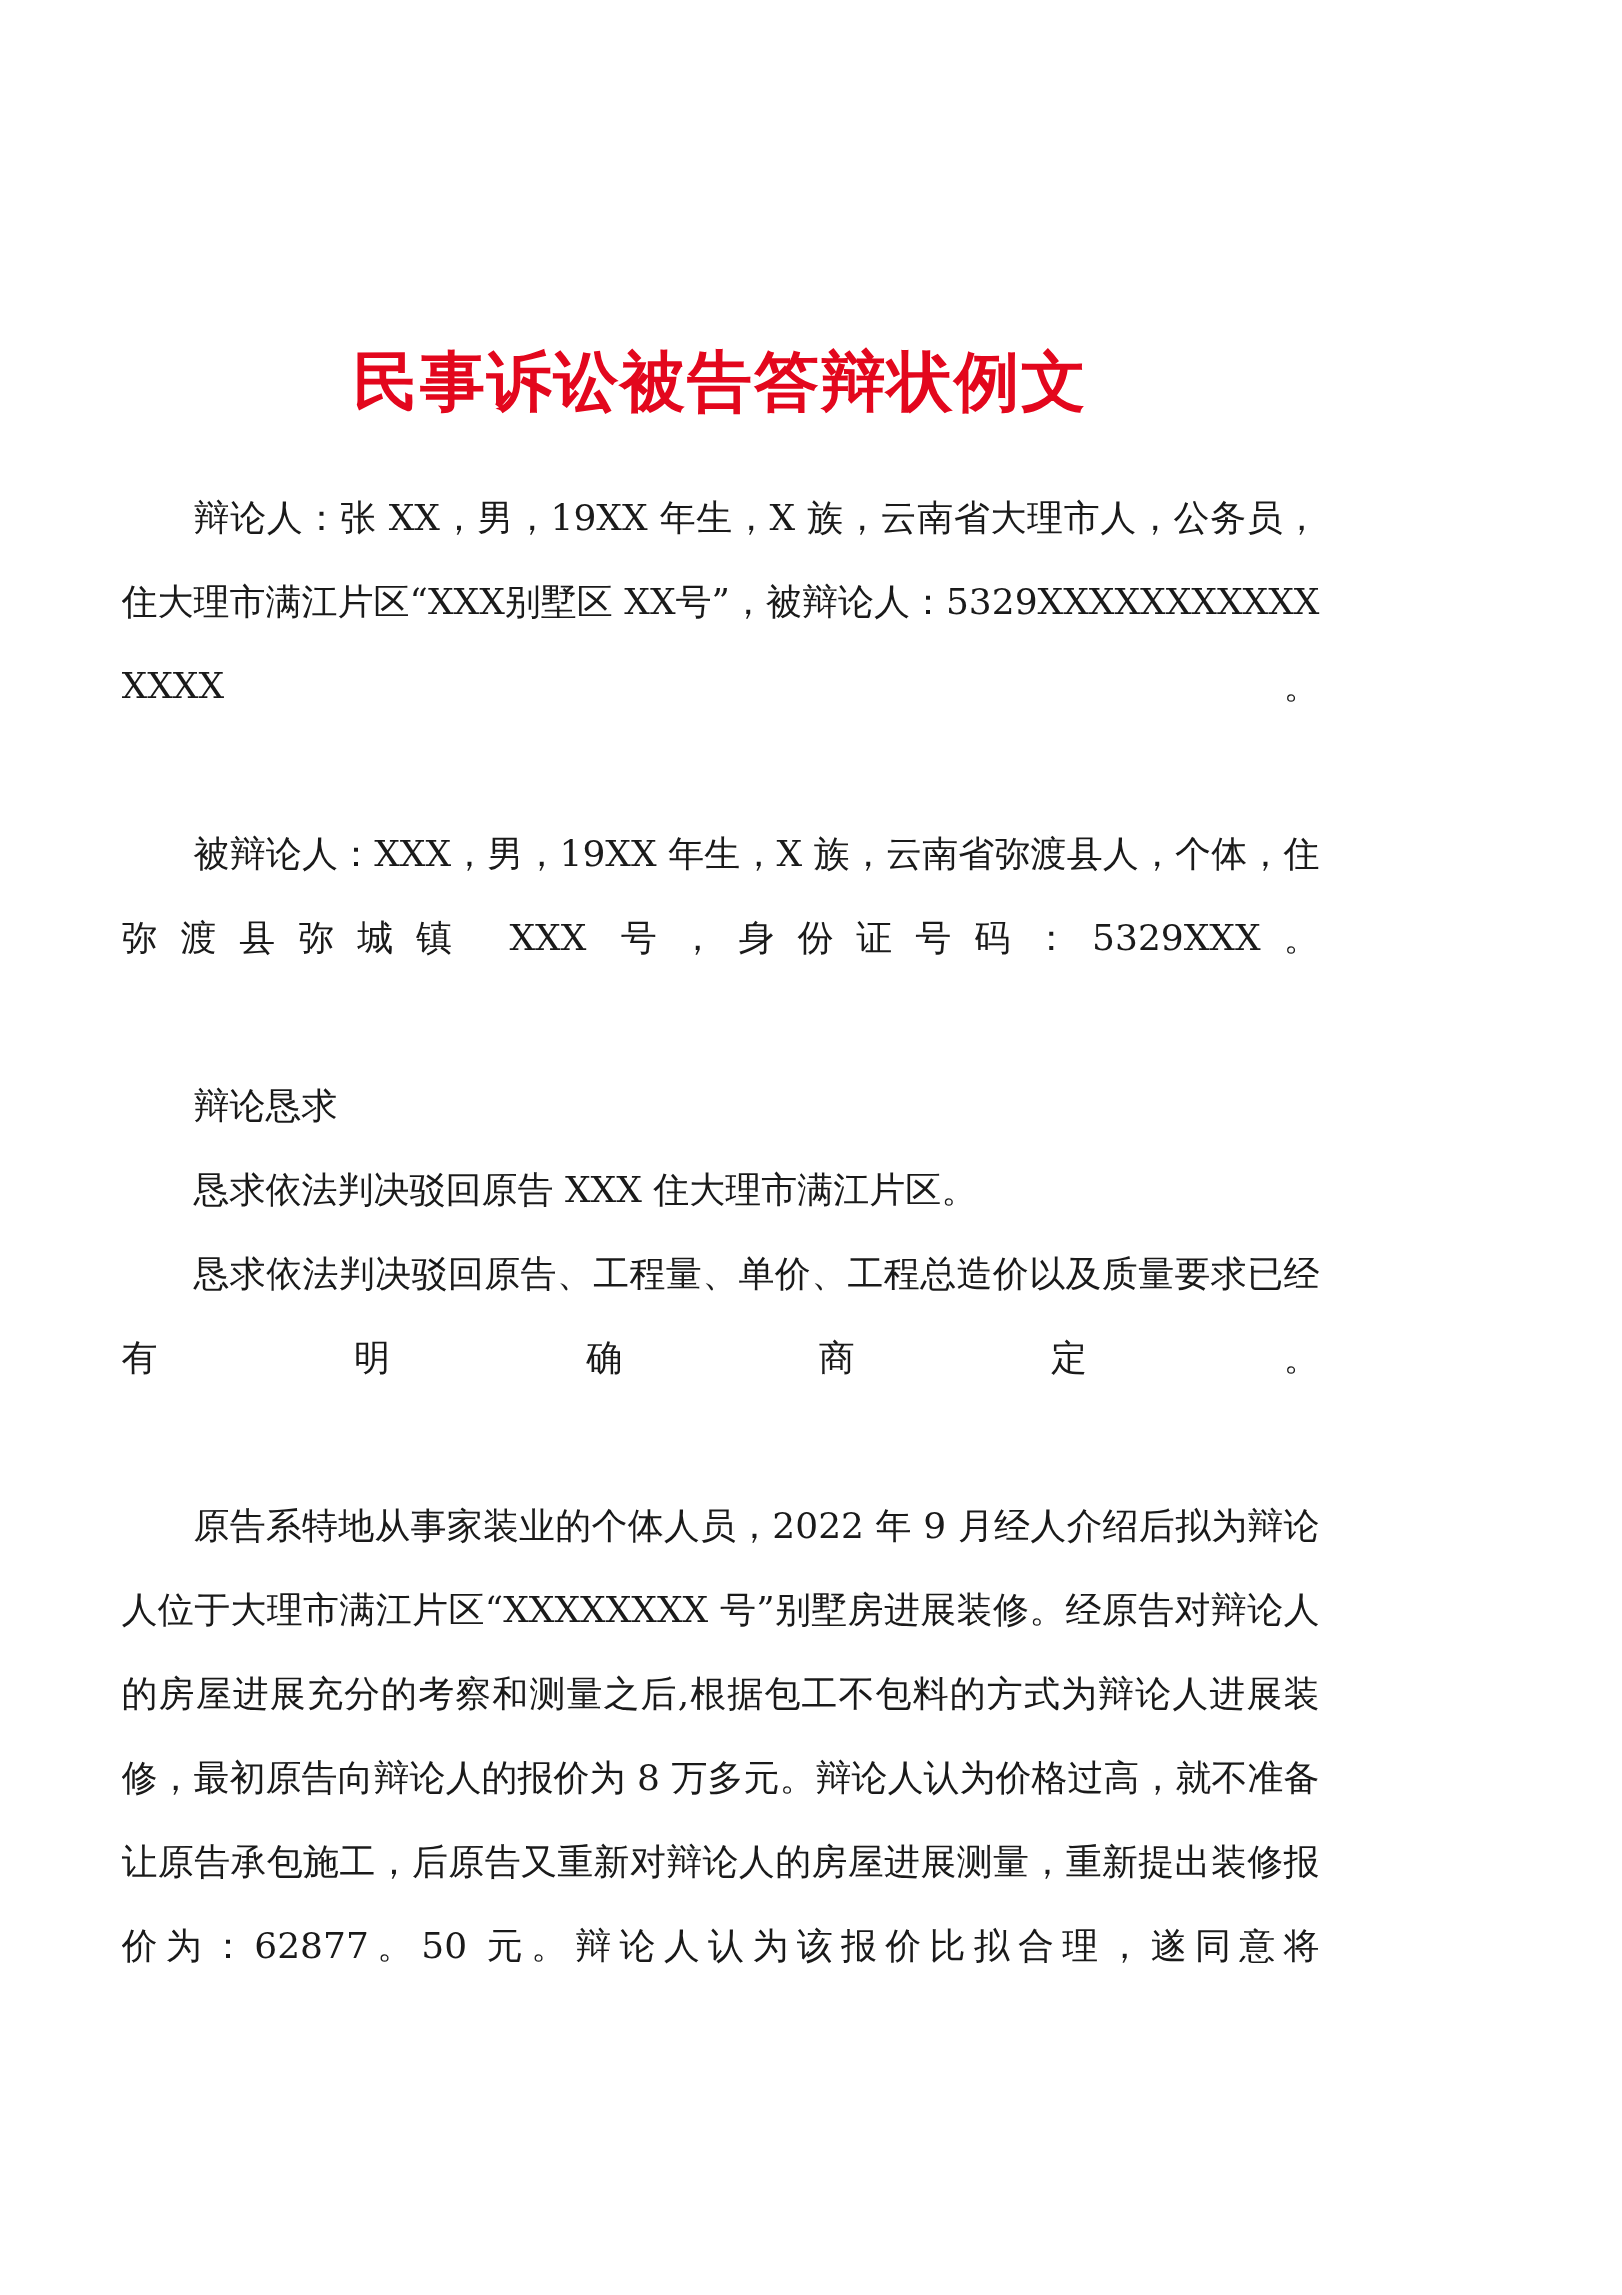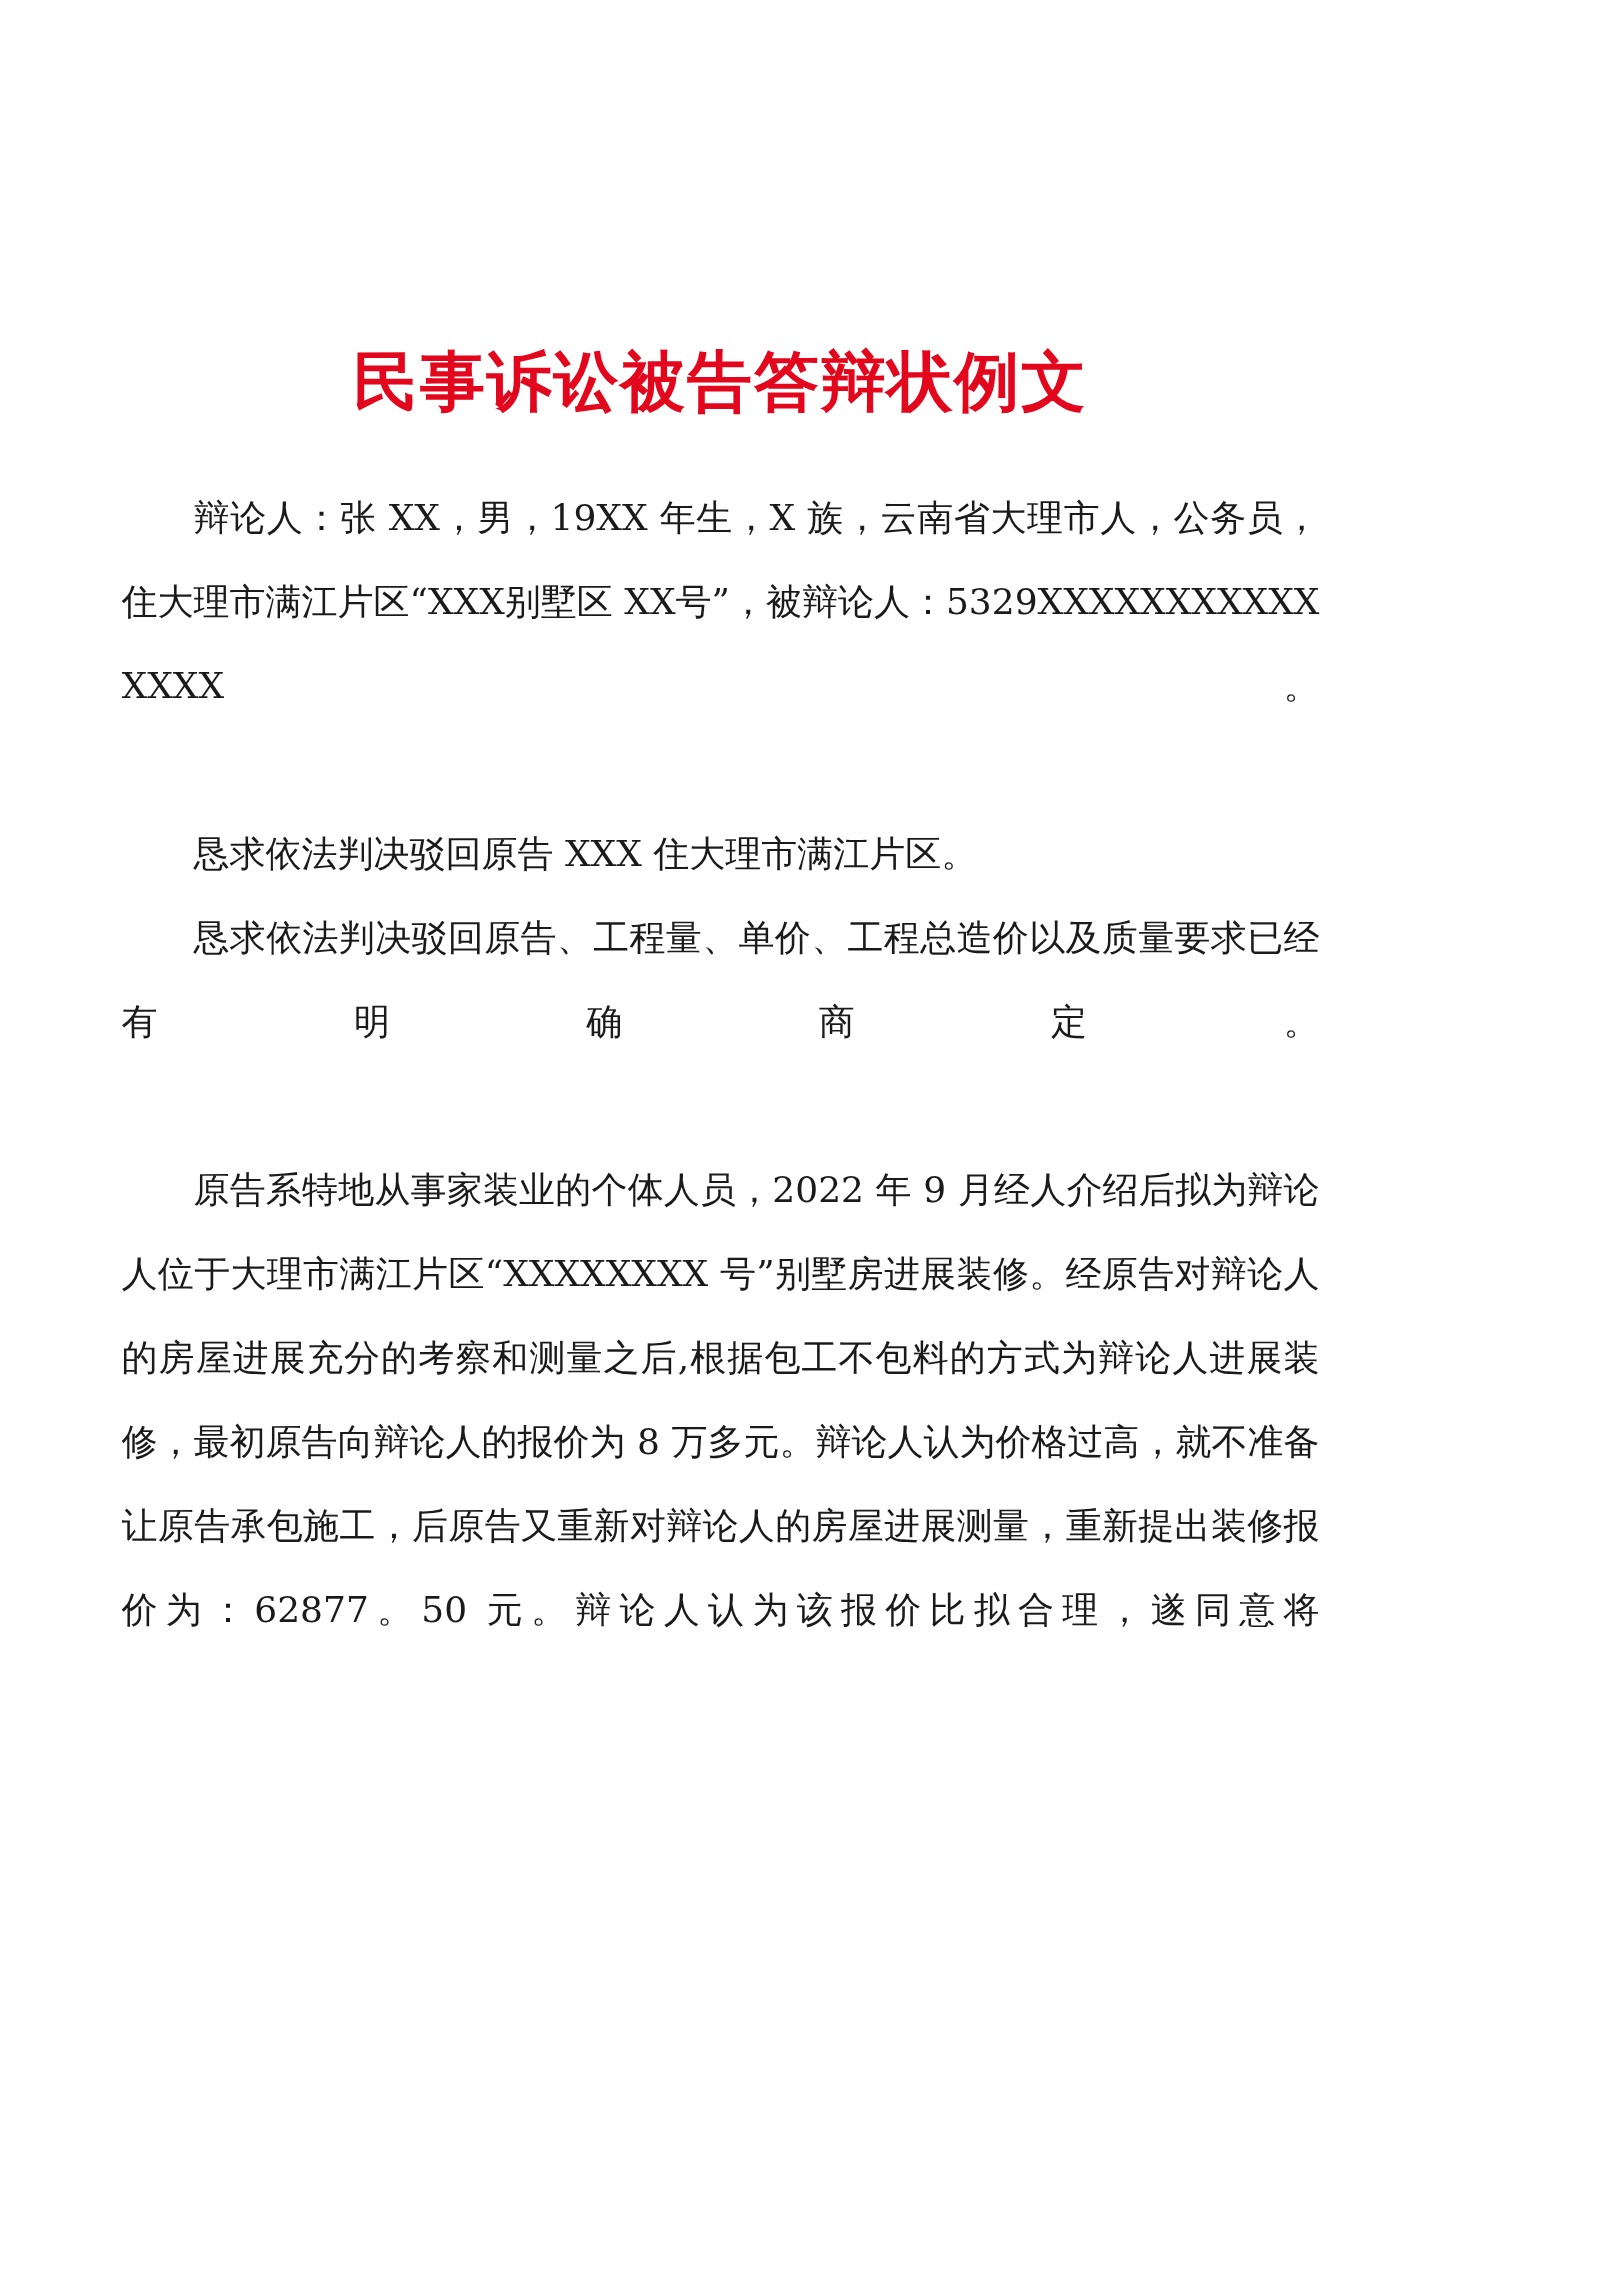--- a/index.html
+++ b/index.html
@@ -68,19 +68,21 @@
 </style>
 </head>
 <body>
 
 <div class="page">
 
   <h1 class="doc-title">民事诉讼被告答辩状例文</h1>
 
   <div class="body-text">
     <p class="para">辩论人：张 XX，男，19XX 年生，X 族，云南省大理市人，公务员，住大理市满江片区“XXX别墅区 XX号”，被辩论人：5329XXXXXXXXXXXXXXX。</p>
+    <p class="para">被辩论人：XXX，男，19XX 年生，X 族，云南省弥渡县人，个体，住弥渡县弥城镇 XXX 号，身份证号码：5329XXX。</p>
+    <p class="para noexpand">辩论恳求</p>
     <p class="para noexpand">恳求依法判决驳回原告 XXX 住大理市满江片区。</p>
     <p class="para">恳求依法判决驳回原告、工程量、单价、工程总造价以及质量要求已经有明确商定。</p>
     <p class="para">原告系特地从事家装业的个体人员，2022 年 9 月经人介绍后拟为辩论人位于大理市满江片区“XXXXXXXX 号”别墅房进展装修。经原告对辩论人的房屋进展充分的考察和测量之后,根据包工不包料的方式为辩论人进展装修，最初原告向辩论人的报价为 8 万多元。辩论人认为价格过高，就不准备让原告承包施工，后原告又重新对辩论人的房屋进展测量，重新提出装修报价为：62877。50 元。辩论人认为该报价比拟合理，遂同意将</p>
   </div>
 
 </div>
 
 
 </body></html>

